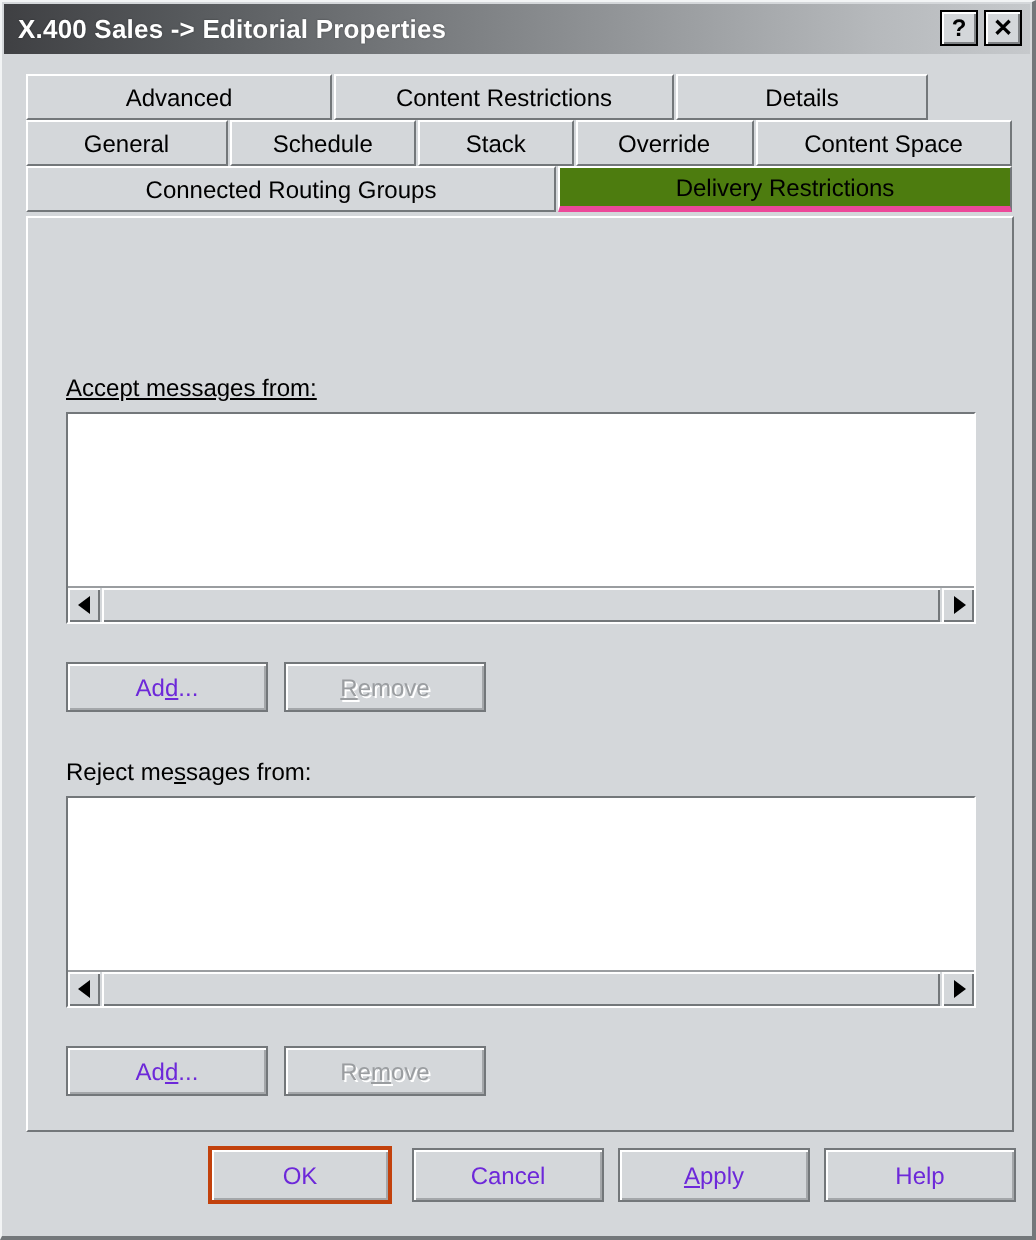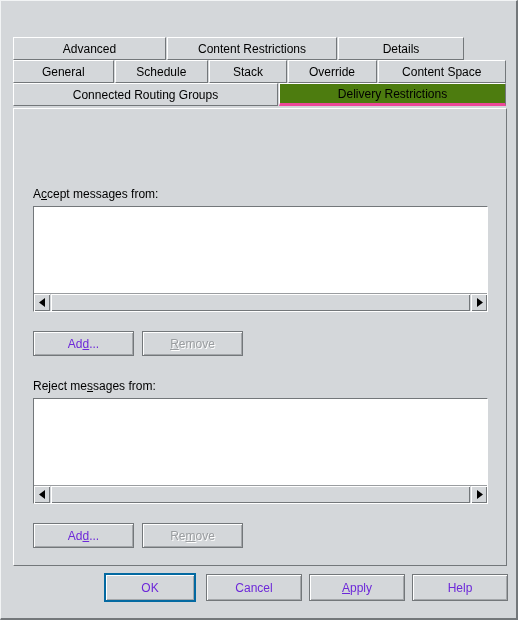--- a/index.html
+++ b/index.html
@@ -194,28 +194,35 @@
     justify-content: center;
     cursor: default;
     box-sizing: border-box;
     white-space: nowrap;
   }
   .btn.disabled {
     color: #9a9da0;
     text-shadow: 1px 1px 0 #ffffff;
   }
   .btn.default {
-    border: 2px solid #0369a1;
+    border: 2px solid #c2410c;
   }
 </style>
 </head>
 <body>
 
 <div class="window">
 
+  <div class="titlebar">
+    <span class="title-text">X.400 Sales -&gt; Editorial Properties</span>
+    <div class="title-buttons">
+      <div class="tbtn">?</div>
+      <div class="tbtn">✕</div>
+    </div>
+  </div>
 
   <div class="tabstrip">
 
     <div class="tabrow">
       <div class="tab" style="width:153px">
         <span>Advanced</span>
       </div>
       <div class="tab" style="width:170px">
         <span>Content Restrictions</span>
       </div>
@@ -248,21 +255,21 @@
       </div>
       <div class="tab active" style="width:227px">
         <span>Delivery Restrictions</span>
       </div>
     </div>
 
   </div>
 
   <div class="panel">
 
-    <div class="fieldlabel" style="left:19px; top:78px;"><span>A</span><span class="ul">c</span><span>cept messages from:</span></div>
+    <div class="fieldlabel" style="left:19px; top:78px;text-decoration:underline;"><span>A</span><span class="ul">c</span><span>cept messages from:</span></div>
 
     <div class="listbox" style="left:19px; top:97px; width:455px; height:106px;">
       <div class="listbox-inner"></div>
       <div class="hscroll">
         <div class="scroll-arrow">
           <svg width="7" height="9" viewBox="0 0 7 9">
               <polygon points="6,0 6,9 0,4.5" fill="#000"></polygon>
             </svg>
         </div>
         <div class="scroll-thumb"></div>

